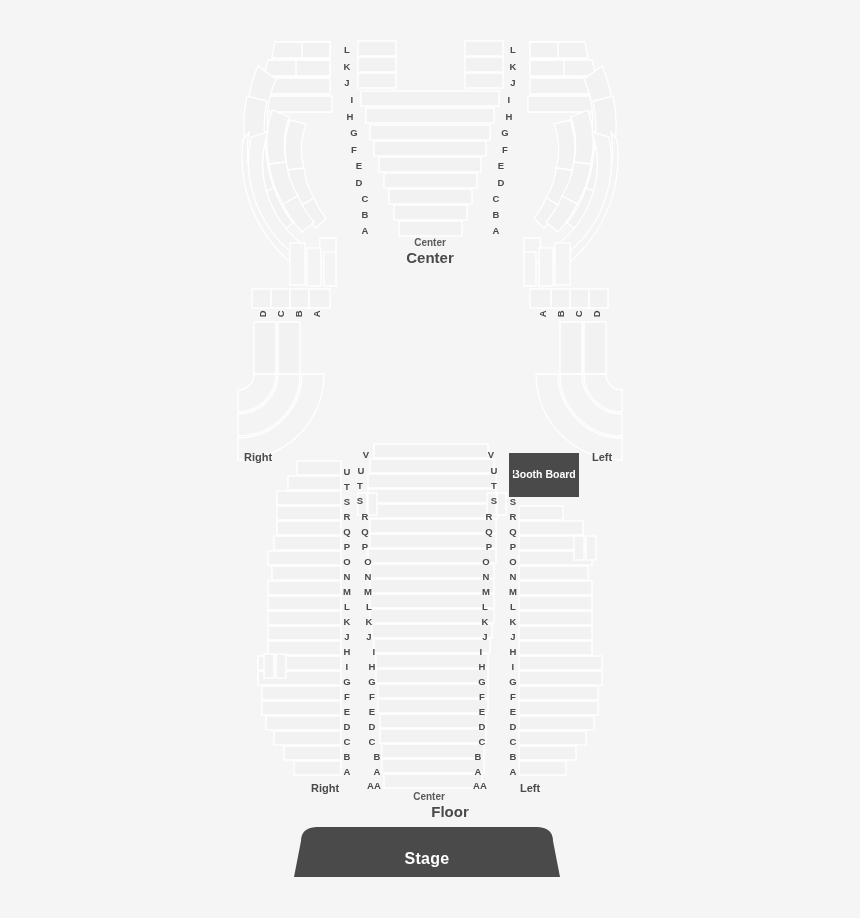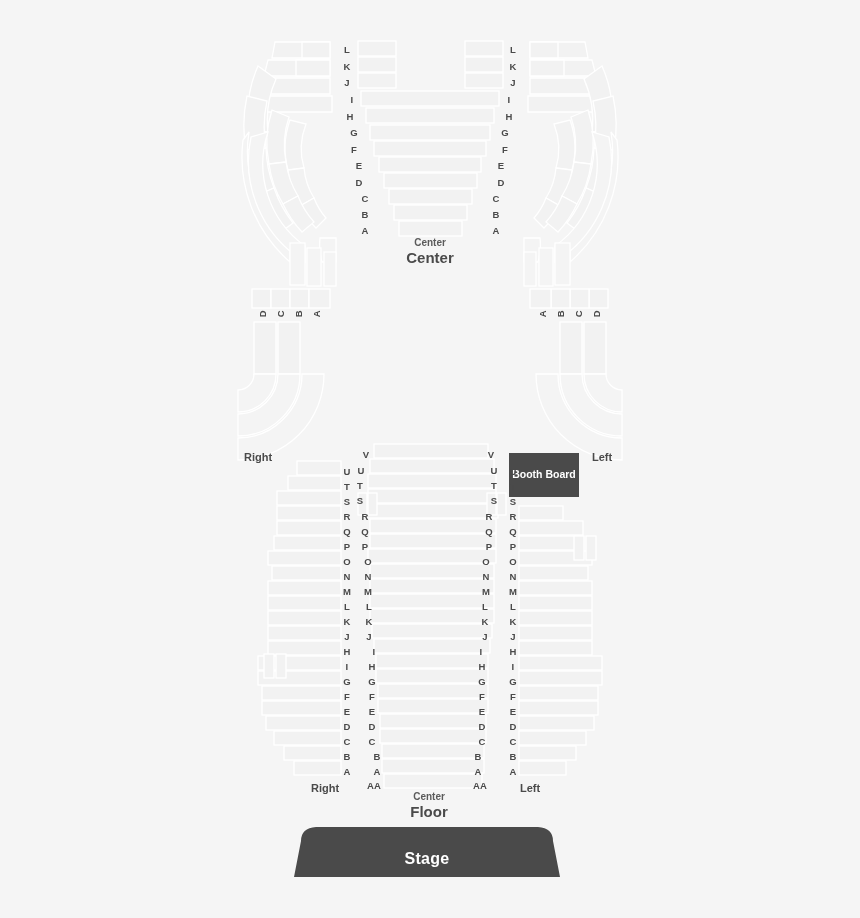--- a/index.html
+++ b/index.html
@@ -461,15 +461,15 @@
     <div class="row-letter" style="left:513px; top:707px;">E</div>
     <div class="row-letter" style="left:513px; top:722px;">D</div>
     <div class="row-letter" style="left:513px; top:737px;">C</div>
     <div class="row-letter" style="left:513px; top:752px;">B</div>
     <div class="row-letter" style="left:513px; top:767px;">A</div>
   </div>
 
   <div class="side-label" style="left:311px; top:783px;">Right</div>
   <div class="side-label" style="left:520px; top:783px;">Left</div>
   <div class="sec-sub" style="left:429px; top:792px; transform:translateX(-50%);">Center</div>
-  <div class="sec-title" style="left:429px; top:804px; transform:translateX(-50%);">Floor</div>
+  <div class="sec-title" style="left:450px; top:804px; transform:translateX(-50%);">Floor</div>
 
 </div>
 
 </body></html>

